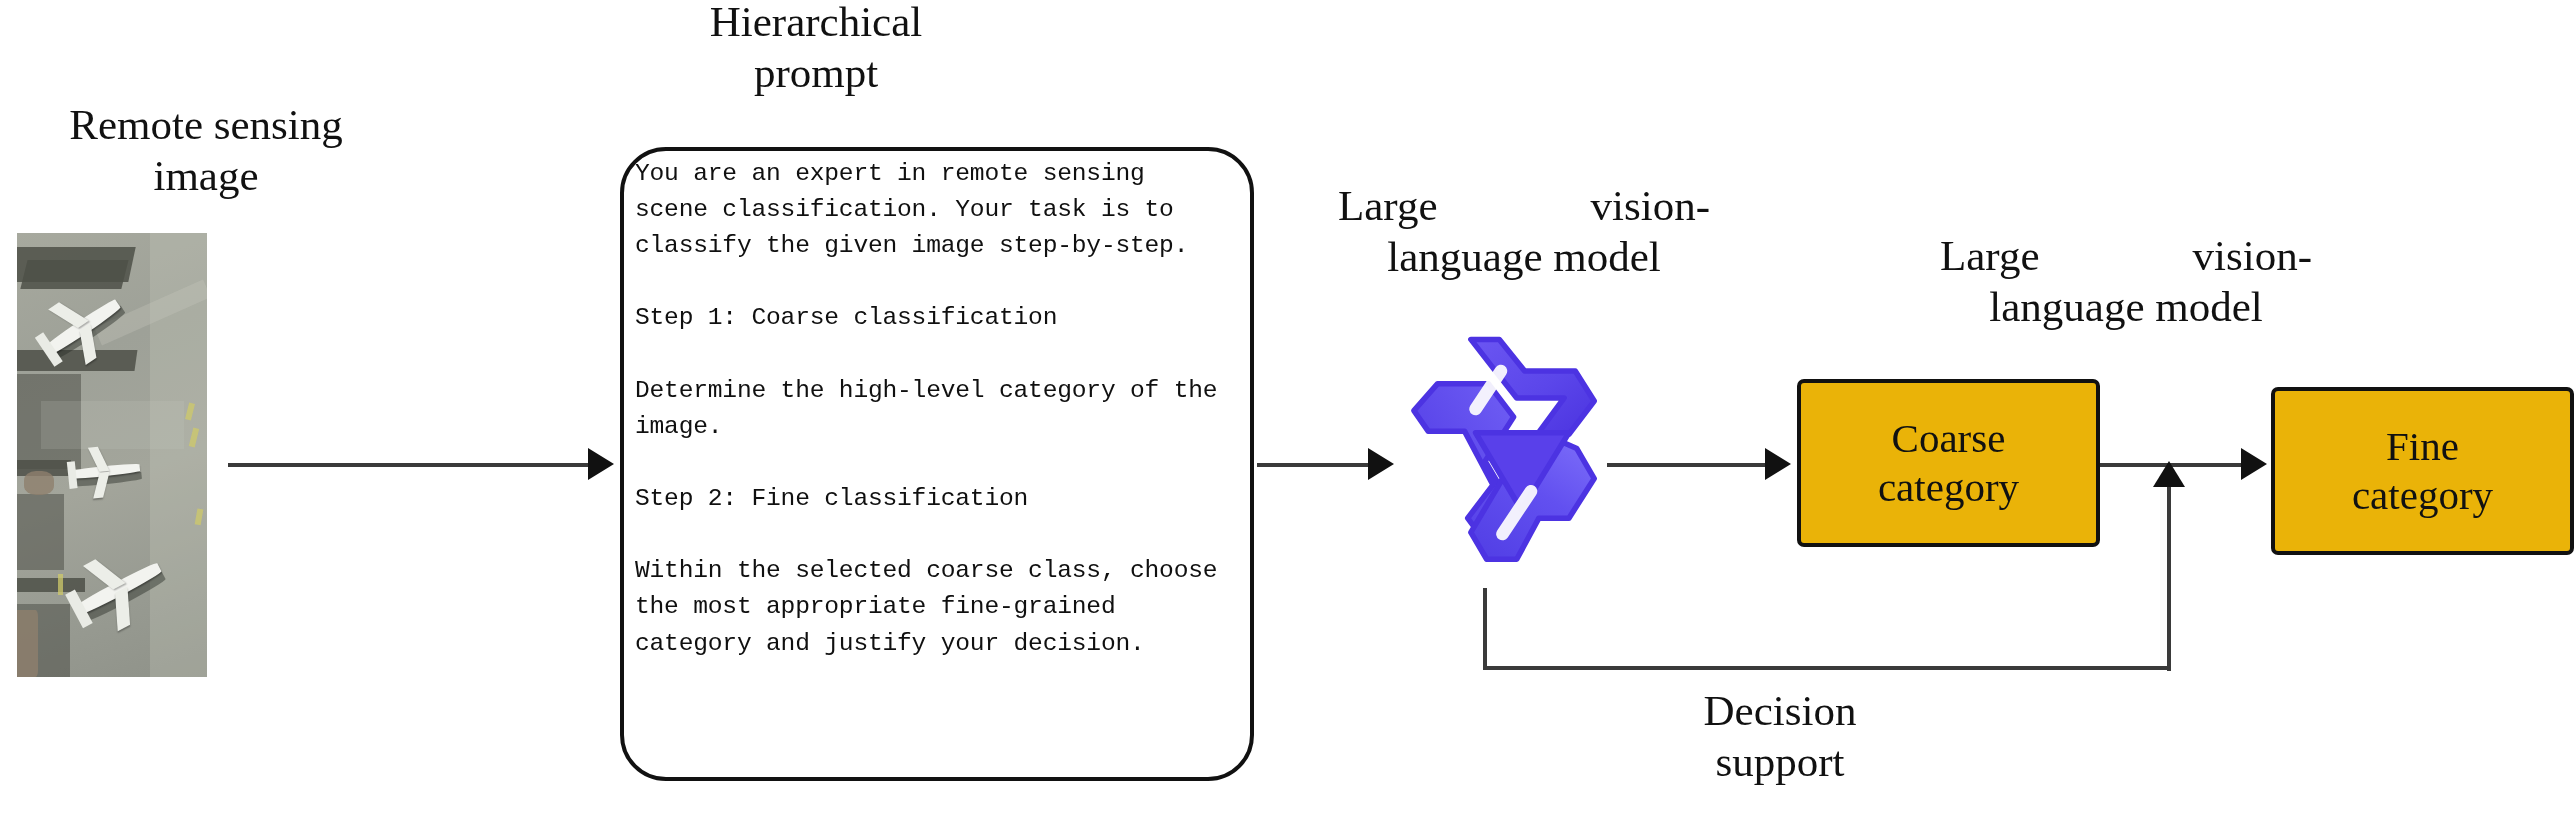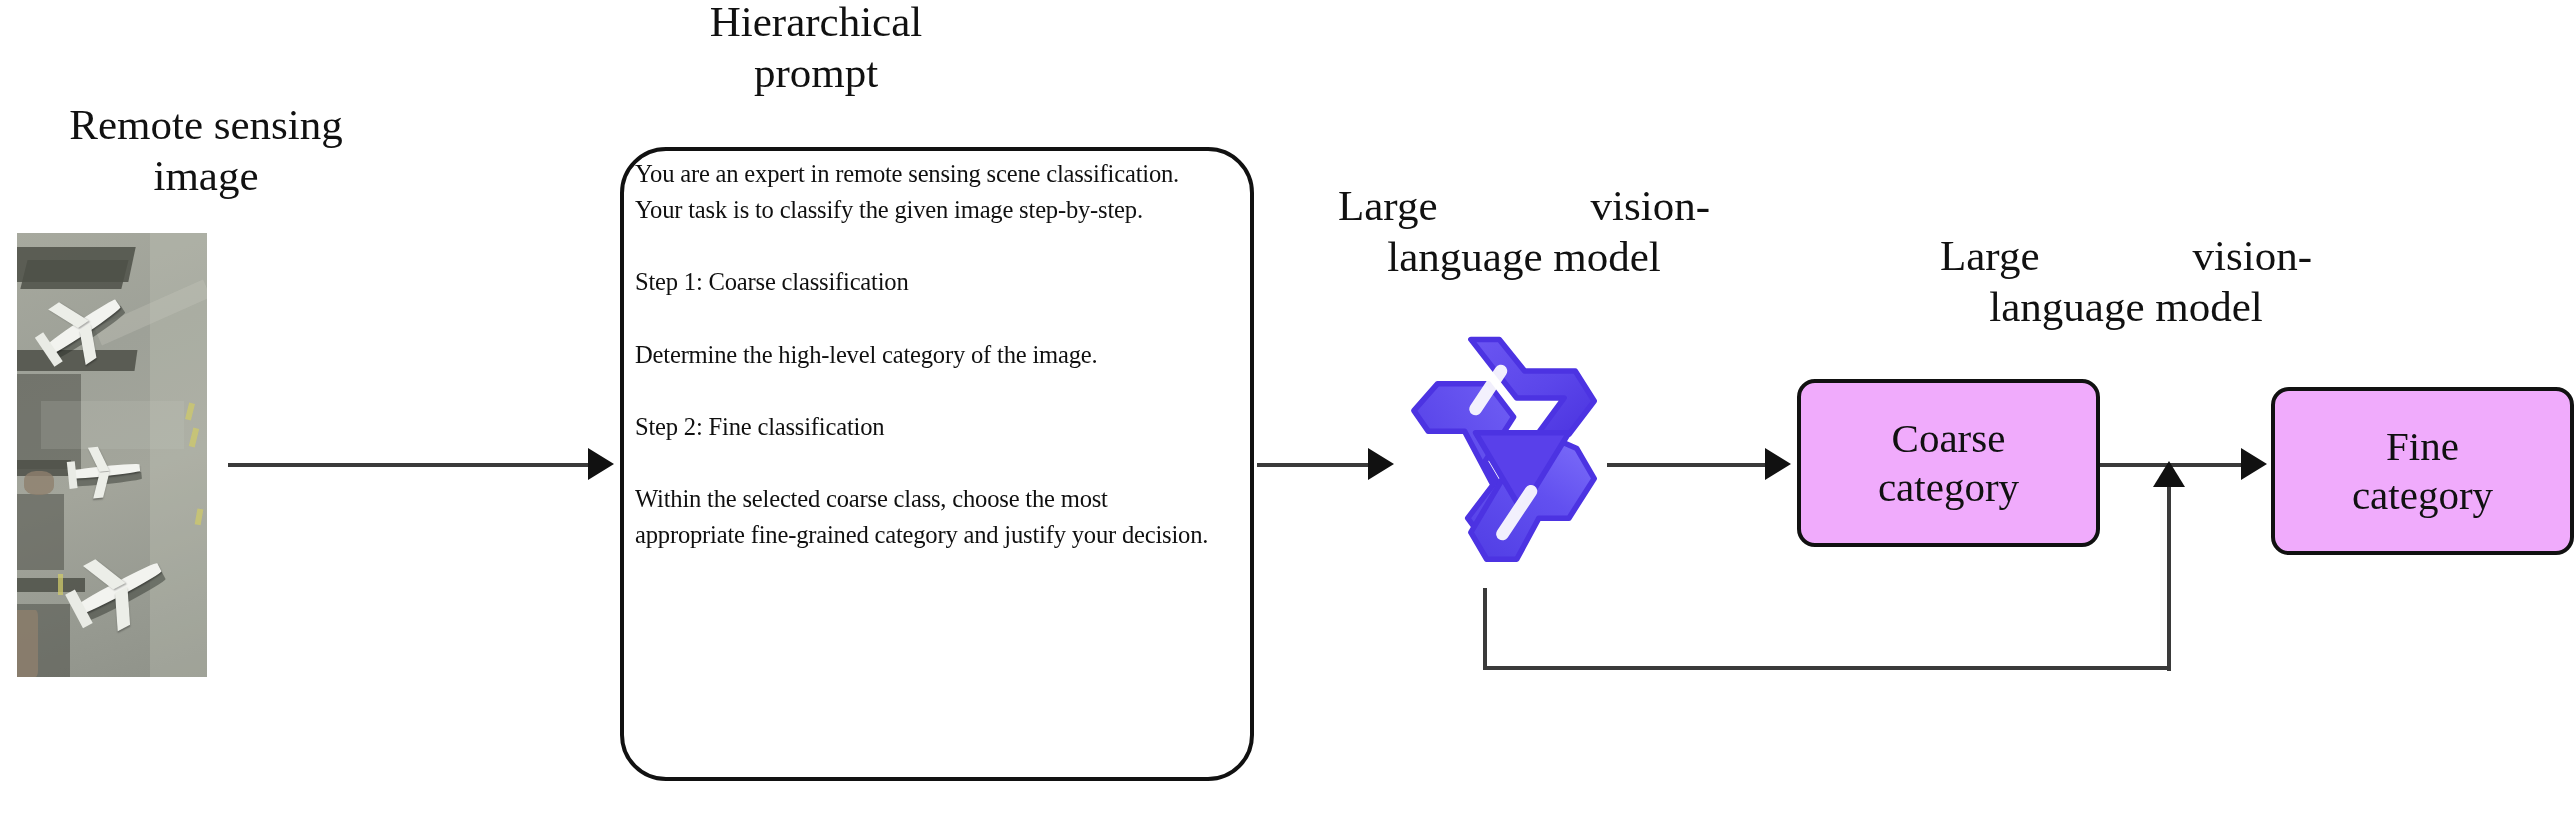--- a/index.html
+++ b/index.html
@@ -126,21 +126,21 @@
     border-radius: 46px;
     background: #ffffff;
     box-sizing: border-box;
     overflow: hidden;
   }
   #prompt-text {
     position: absolute;
     left: 11px;
     top: 4.8px;
     width: 586px;
-    font-family: Liberation Serif, serif;
+    font-family: Liberation Mono, monospace;
     font-size: 24.6px;
     line-height: 1.47;
     color: #101010;
     white-space: pre-wrap;
     letter-spacing: -0.2px;
   }
 
   
   .hline {
     position: absolute;
@@ -192,22 +192,22 @@
     width: 372px;
     font-size: 43px;
     text-align: justify;
     text-align-last: center;
   }
 
   
   .result-box {
     position: absolute;
     border: 4px solid #111111;
-    border-radius: 18px;
-    background: #f0abfc;
+    border-radius: 7px;
+    background: #eab308;
     box-sizing: border-box;
     display: flex;
     align-items: center;
     justify-content: center;
     text-align: center;
     font-size: 41px;
     line-height: 1.2;
     white-space: pre-line;
     color: #111111;
   }
@@ -349,15 +349,17 @@
   <div class="arrowhead-r" style="left:2241px; top:448px;"></div>
 
   <div class="result-box" id="fine-box">Fine
 category</div>
 
   <div class="vline" style="left:1483px; top:588px; height:82px;"></div>
   <div class="hline" style="left:1483px; top:666px; width:688px;"></div>
   <div class="vline" style="left:2167px; top:487px; height:184px;"></div>
   <div class="arrowhead-u" style="left:2153px; top:461px;"></div>
 
+  <div class="caption" id="ds-caption">Decision
+support</div>
 
 </div>
 
 
 </body></html>

